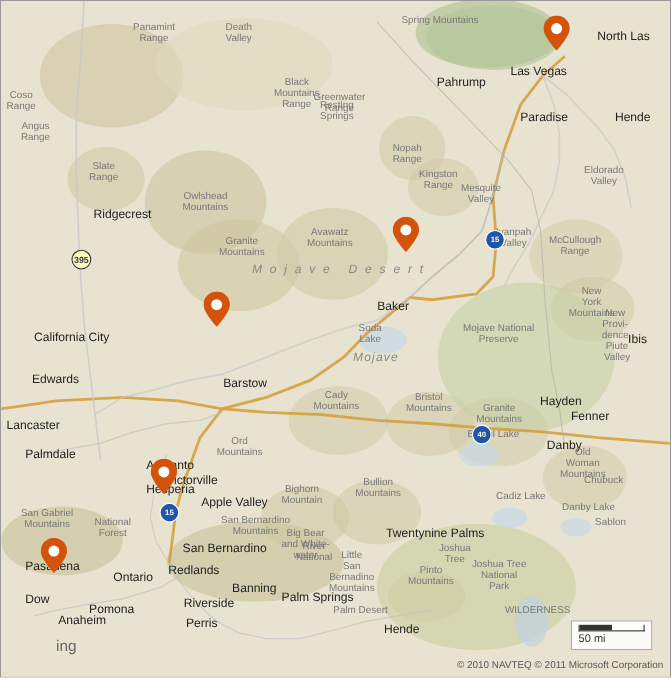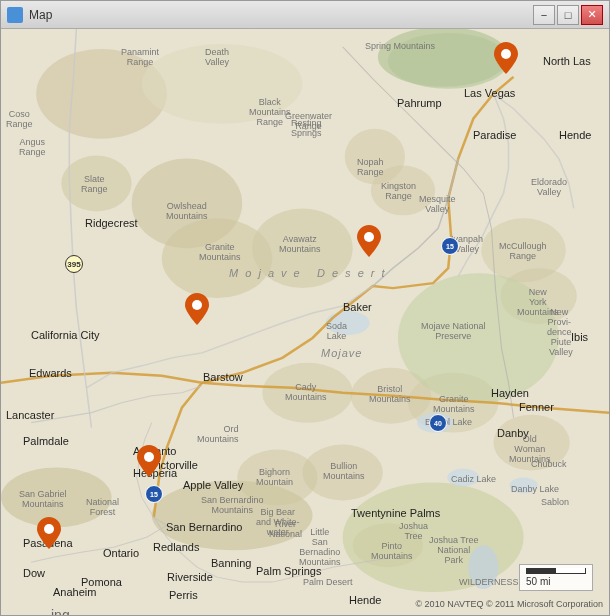--- a/index.html
+++ b/index.html
@@ -181,31 +181,20 @@
     .shield.us-route {
       background: white;
       border-color: #333;
       border-radius: 50%;
     }
   </style>
 </head>
 <body>
 
 <div class="window-frame">
-  <div class="title-bar">
-    <div class="title-bar-left">
-      <div class="title-bar-icon"></div>
-      <span class="title-bar-title">Map</span>
-    </div>
-    <div class="title-bar-buttons">
-      <div class="tb-btn">−</div>
-      <div class="tb-btn">□</div>
-      <div class="tb-btn close">✕</div>
-    </div>
-  </div>
 
   <div class="map-container">
     <div class="map-bg"></div>
 
     <svg class="map-svg" viewBox="0 0 605 588" preserveAspectRatio="none">
 
       <rect x="0" y="0" width="605" height="588" fill="#e8e3d0"></rect>
 
       <ellipse cx="100" cy="65" rx="65" ry="45" fill="#d4c9a8" opacity="0.7"></ellipse>
 
@@ -321,21 +310,21 @@
     <span class="map-label city" style="left:255px; top:536px;">Palm Springs</span>
     <span class="map-label city" style="left:348px; top:565px;">Hende</span>
     <span class="map-label mountain" style="left:204px; top:18px;">Death<br>Valley</span>
     <span class="map-label mountain" style="left:120px; top:18px;">Panamint<br>Range</span>
     <span class="map-label mountain" style="left:165px; top:172px; text-align:center;">Owlshead<br>Mountains</span>
     <span class="map-label mountain" style="left:198px; top:213px; text-align:center;">Granite<br>Mountains</span>
     <span class="map-label mountain" style="left:278px; top:205px; text-align:center;">Avawatz<br>Mountains</span>
     <span class="map-label mountain" style="left:284px; top:353px; text-align:center;">Cady<br>Mountains</span>
     <span class="map-label mountain" style="left:368px; top:355px; text-align:center;">Bristol<br>Mountains</span>
     <span class="map-label mountain" style="left:432px; top:365px; text-align:center;">Granite<br>Mountains</span>
-    <span class="map-label mountain" style="left:196px; top:395px; text-align:right;">Ord<br>Mountains</span>
+    <span class="map-label mountain" style="left:196px; top:395px; text-align:center;">Ord<br>Mountains</span>
     <span class="map-label mountain" style="left:255px; top:438px; text-align:center;">Bighorn<br>Mountain</span>
     <span class="map-label mountain" style="left:322px; top:432px; text-align:center;">Bullion<br>Mountains</span>
     <span class="map-label mountain" style="left:200px; top:466px; text-align:center;">San Bernardino<br>Mountains</span>
     <span class="map-label mountain" style="left:18px; top:460px; text-align:center;">San Gabriel<br>Mountains</span>
     <span class="map-label mountain" style="left:85px; top:468px; text-align:center;">National<br>Forest</span>
     <span class="map-label mountain" style="left:255px; top:478px; text-align:center;">Big Bear<br>and White-<br>water</span>
     <span class="map-label mountain" style="left:298px; top:498px; text-align:center;">Little<br>San<br>Bernadino<br>Mountains</span>
     <span class="map-label mountain" style="left:398px; top:492px; text-align:center;">Joshua<br>Tree</span>
     <span class="map-label mountain" style="left:370px; top:512px; text-align:center;">Pinto<br>Mountains</span>
     <span class="map-label mountain" style="left:428px; top:506px; text-align:center;">Joshua Tree<br>National<br>Park</span>

